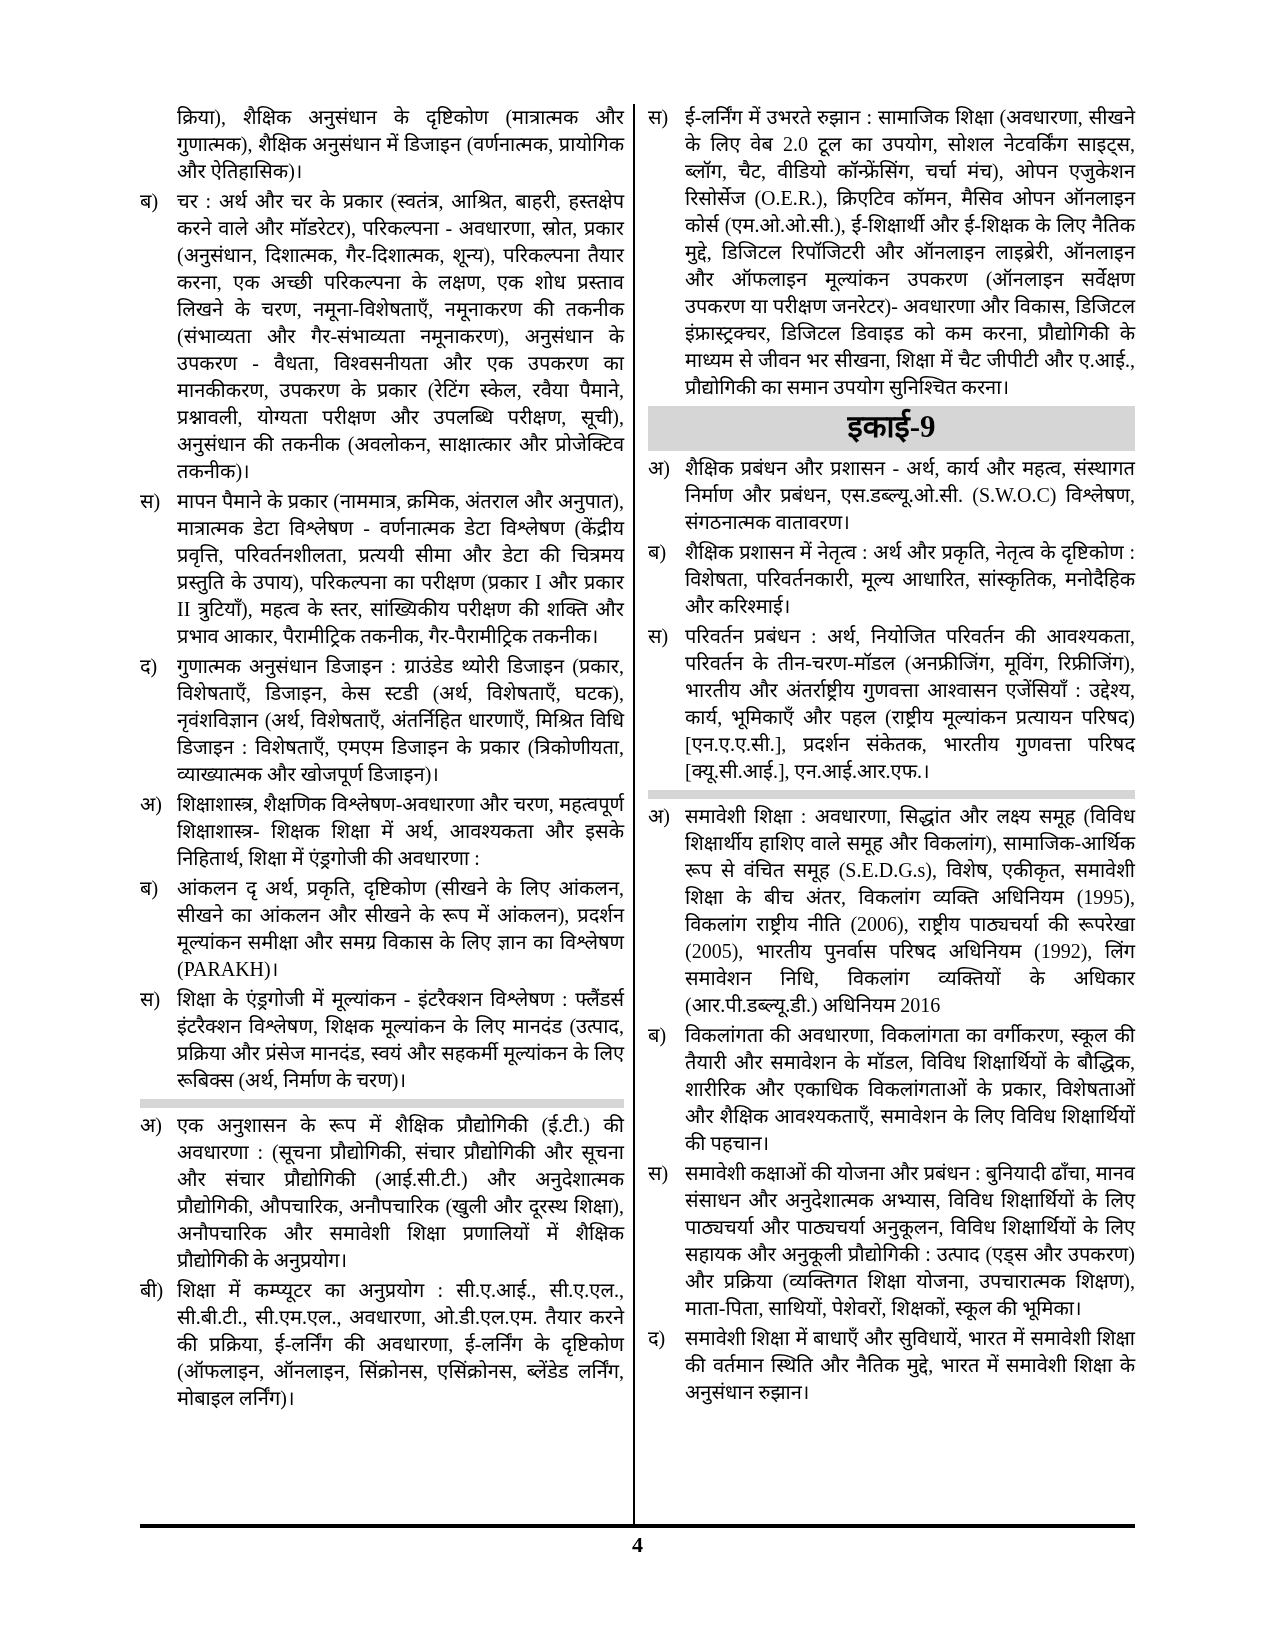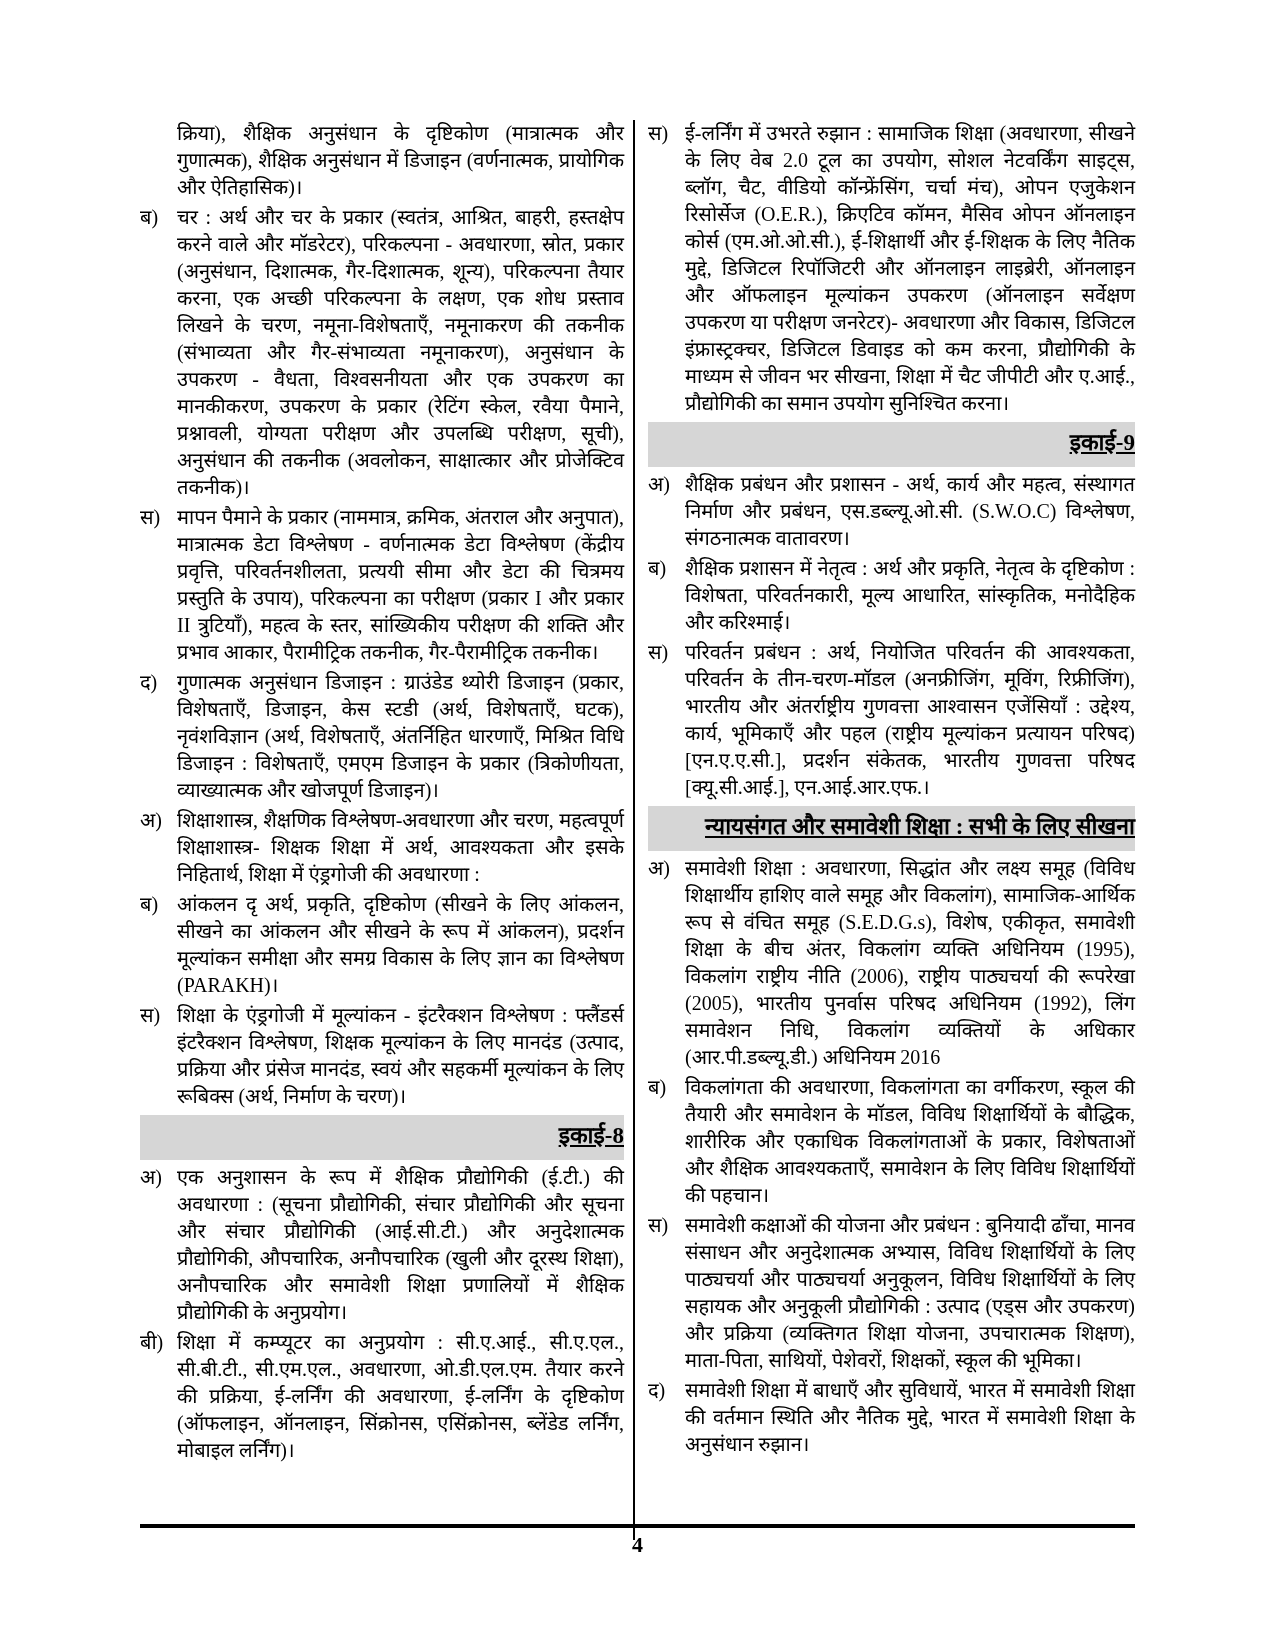--- a/index.html
+++ b/index.html
@@ -12,21 +12,21 @@
     width: 1275px;
     height: 1650px;
     background: #ffffff;
     font-family: "Liberation Serif", "DejaVu Serif", serif;
     color: #000000;
     overflow: hidden;
   }
   .content {
     position: absolute;
     left: 140px;
-    top: 120px;
+    top: 104px;
     width: 995px;
     height: 1420px;
     display: flex;
     align-items: stretch;
   }
   .column {
     font-size: 20px;
     line-height: 27px;
   }
   .column.left  { width: 484px; }
@@ -51,24 +51,22 @@
     text-align: justify;
   }
   .unit-header {
     background: #d6d6d6;
     text-align: center;
     font-weight: bold;
     padding: 3px 0 6px 0;
     margin: 5px 0 4px 0;
   }
   .unit-line {
-    text-decoration: underline;
-    font-size: 23px;
+    font-size: 31px;
     line-height: 36px;
-    text-align: right;
   }
   .footer-rule {
     position: absolute;
     left: 140px;
     top: 1524px;
     width: 995px;
     height: 4px;
     background: #000000;
   }
   .page-number {
@@ -109,21 +107,20 @@
         </div>
         <div class="item">
           <span class="label">ब)</span>
           <span class="text">आंकलन दृ अर्थ, प्रकृति, दृष्टिकोण (सीखने के लिए आंकलन, सीखने का आंकलन और सीखने के रूप में आंकलन), प्रदर्शन मूल्यांकन समीक्षा और समग्र विकास के लिए ज्ञान का विश्लेषण (PARAKH)।</span>
         </div>
         <div class="item">
           <span class="label">स)</span>
           <span class="text">शिक्षा के एंड्रगोजी में मूल्यांकन - इंटरैक्शन विश्लेषण : फ्लैंडर्स इंटरैक्शन विश्लेषण, शिक्षक मूल्यांकन के लिए मानदंड (उत्पाद, प्रक्रिया और प्रंसेज मानदंड, स्वयं और सहकर्मी मूल्यांकन के लिए रूबिक्स (अर्थ, निर्माण के चरण)।</span>
         </div>
         <div class="unit-header">
-          <div class="unit-line">इकाई-8</div>
         </div>
         <div class="item">
           <span class="label">अ)</span>
           <span class="text">एक अनुशासन के रूप में शैक्षिक प्रौद्योगिकी (ई.टी.) की अवधारणा : (सूचना प्रौद्योगिकी, संचार प्रौद्योगिकी और सूचना और संचार प्रौद्योगिकी (आई.सी.टी.) और अनुदेशात्मक प्रौद्योगिकी, औपचारिक, अनौपचारिक (खुली और दूरस्थ शिक्षा), अनौपचारिक और समावेशी शिक्षा प्रणालियों में शैक्षिक प्रौद्योगिकी के अनुप्रयोग।</span>
         </div>
         <div class="item">
           <span class="label">बी)</span>
           <span class="text">शिक्षा में कम्प्यूटर का अनुप्रयोग : सी.ए.आई., सी.ए.एल., सी.बी.टी., सी.एम.एल., अवधारणा, ओ.डी.एल.एम. तैयार करने की प्रक्रिया, ई-लर्निंग की अवधारणा, ई-लर्निंग के दृष्टिकोण (ऑफलाइन, ऑनलाइन, सिंक्रोनस, एसिंक्रोनस, ब्लेंडेड लर्निंग, मोबाइल लर्निंग)।</span>
         </div>
       </div>
@@ -142,21 +139,20 @@
         </div>
         <div class="item">
           <span class="label">ब)</span>
           <span class="text">शैक्षिक प्रशासन में नेतृत्व : अर्थ और प्रकृति, नेतृत्व के दृष्टिकोण : विशेषता, परिवर्तनकारी, मूल्य आधारित, सांस्कृतिक, मनोदैहिक और करिश्माई।</span>
         </div>
         <div class="item">
           <span class="label">स)</span>
           <span class="text">परिवर्तन प्रबंधन : अर्थ, नियोजित परिवर्तन की आवश्यकता, परिवर्तन के तीन-चरण-मॉडल (अनफ्रीजिंग, मूविंग, रिफ्रीजिंग), भारतीय और अंतर्राष्ट्रीय गुणवत्ता आश्वासन एजेंसियाँ : उद्देश्य, कार्य, भूमिकाएँ और पहल (राष्ट्रीय मूल्यांकन प्रत्यायन परिषद) [एन.ए.ए.सी.], प्रदर्शन संकेतक, भारतीय गुणवत्ता परिषद [क्यू.सी.आई.], एन.आई.आर.एफ.।</span>
         </div>
         <div class="unit-header">
-          <div class="unit-line">न्यायसंगत और समावेशी शिक्षा : सभी के लिए सीखना</div>
         </div>
         <div class="item">
           <span class="label">अ)</span>
           <span class="text">समावेशी शिक्षा : अवधारणा, सिद्धांत और लक्ष्य समूह (विविध शिक्षार्थीय हाशिए वाले समूह और विकलांग), सामाजिक-आर्थिक रूप से वंचित समूह (S.E.D.G.s), विशेष, एकीकृत, समावेशी शिक्षा के बीच अंतर, विकलांग व्यक्ति अधिनियम (1995), विकलांग राष्ट्रीय नीति (2006), राष्ट्रीय पाठ्यचर्या की रूपरेखा (2005), भारतीय पुनर्वास परिषद अधिनियम (1992), लिंग समावेशन निधि, विकलांग व्यक्तियों के अधिकार (आर.पी.डब्ल्यू.डी.) अधिनियम 2016</span>
         </div>
         <div class="item">
           <span class="label">ब)</span>
           <span class="text">विकलांगता की अवधारणा, विकलांगता का वर्गीकरण, स्कूल की तैयारी और समावेशन के मॉडल, विविध शिक्षार्थियों के बौद्धिक, शारीरिक और एकाधिक विकलांगताओं के प्रकार, विशेषताओं और शैक्षिक आवश्यकताएँ, समावेशन के लिए विविध शिक्षार्थियों की पहचान।</span>
         </div>
         <div class="item">

